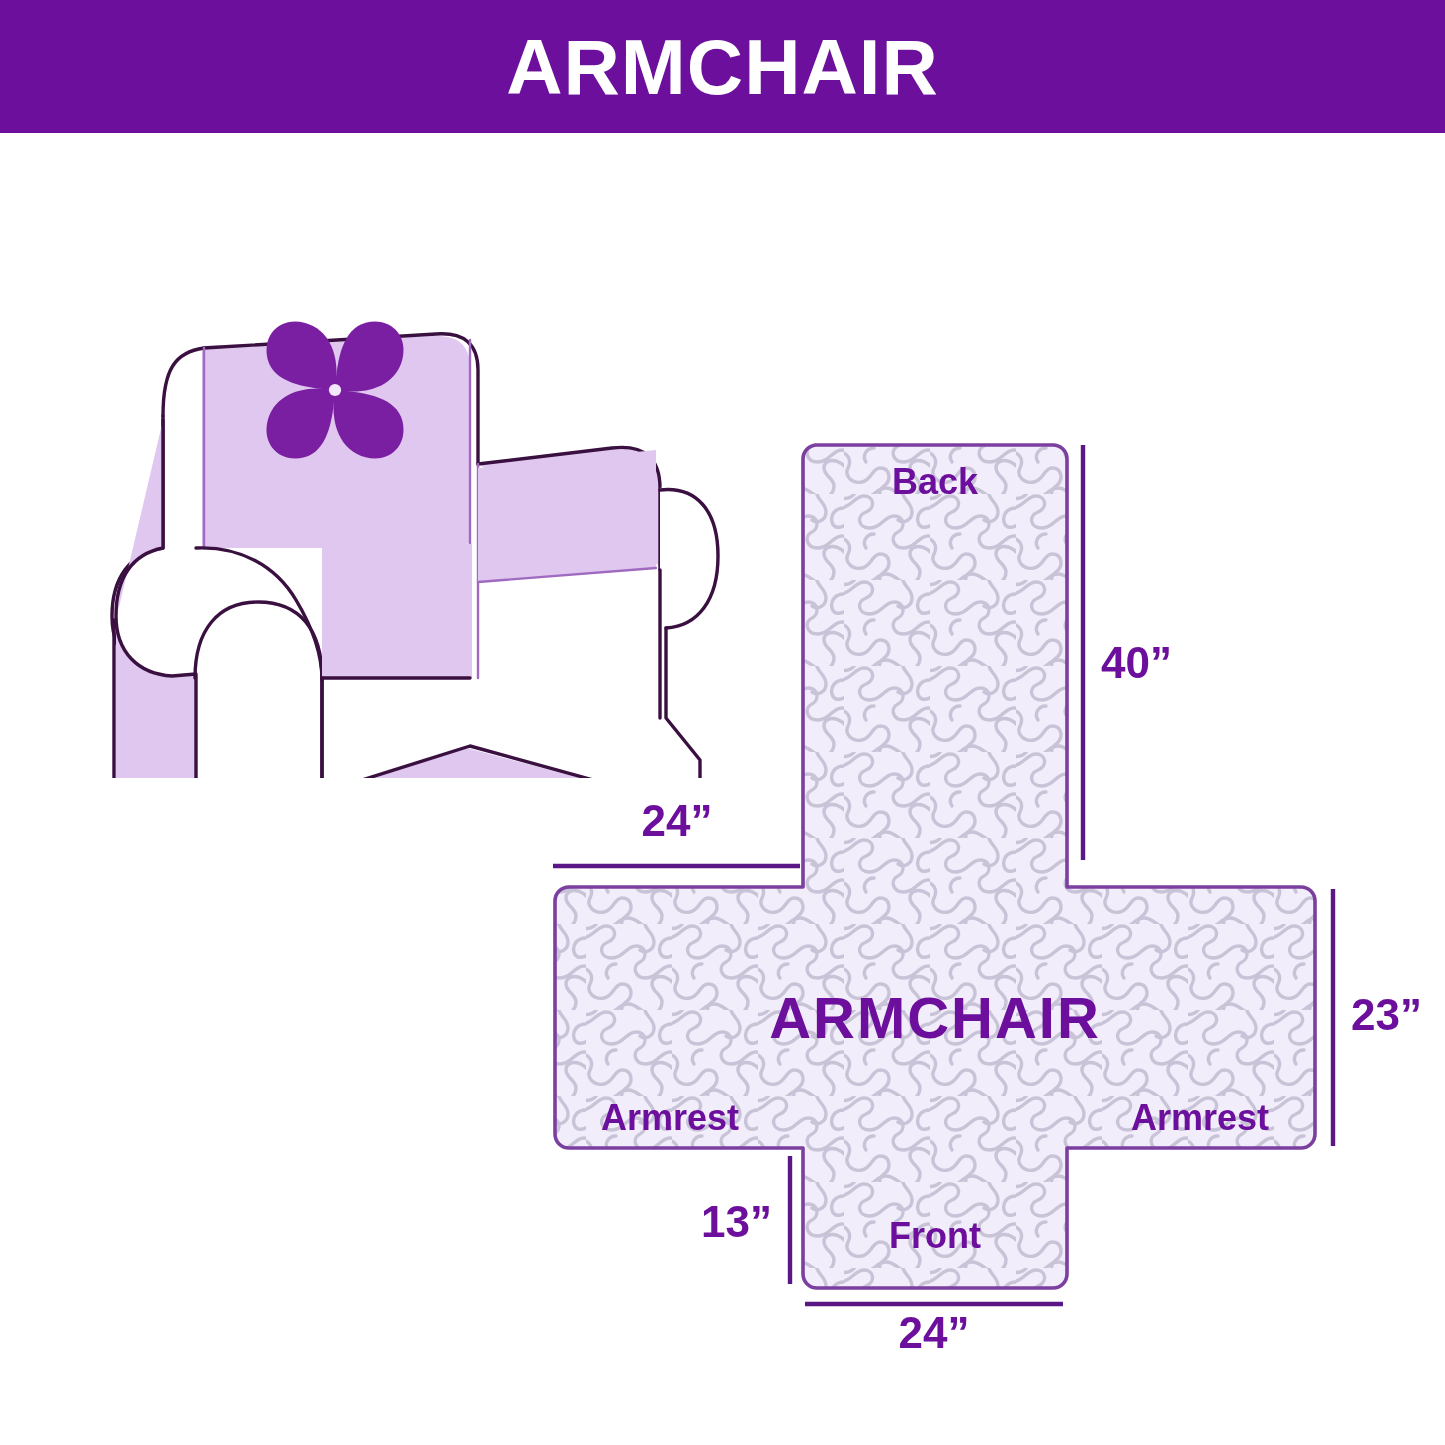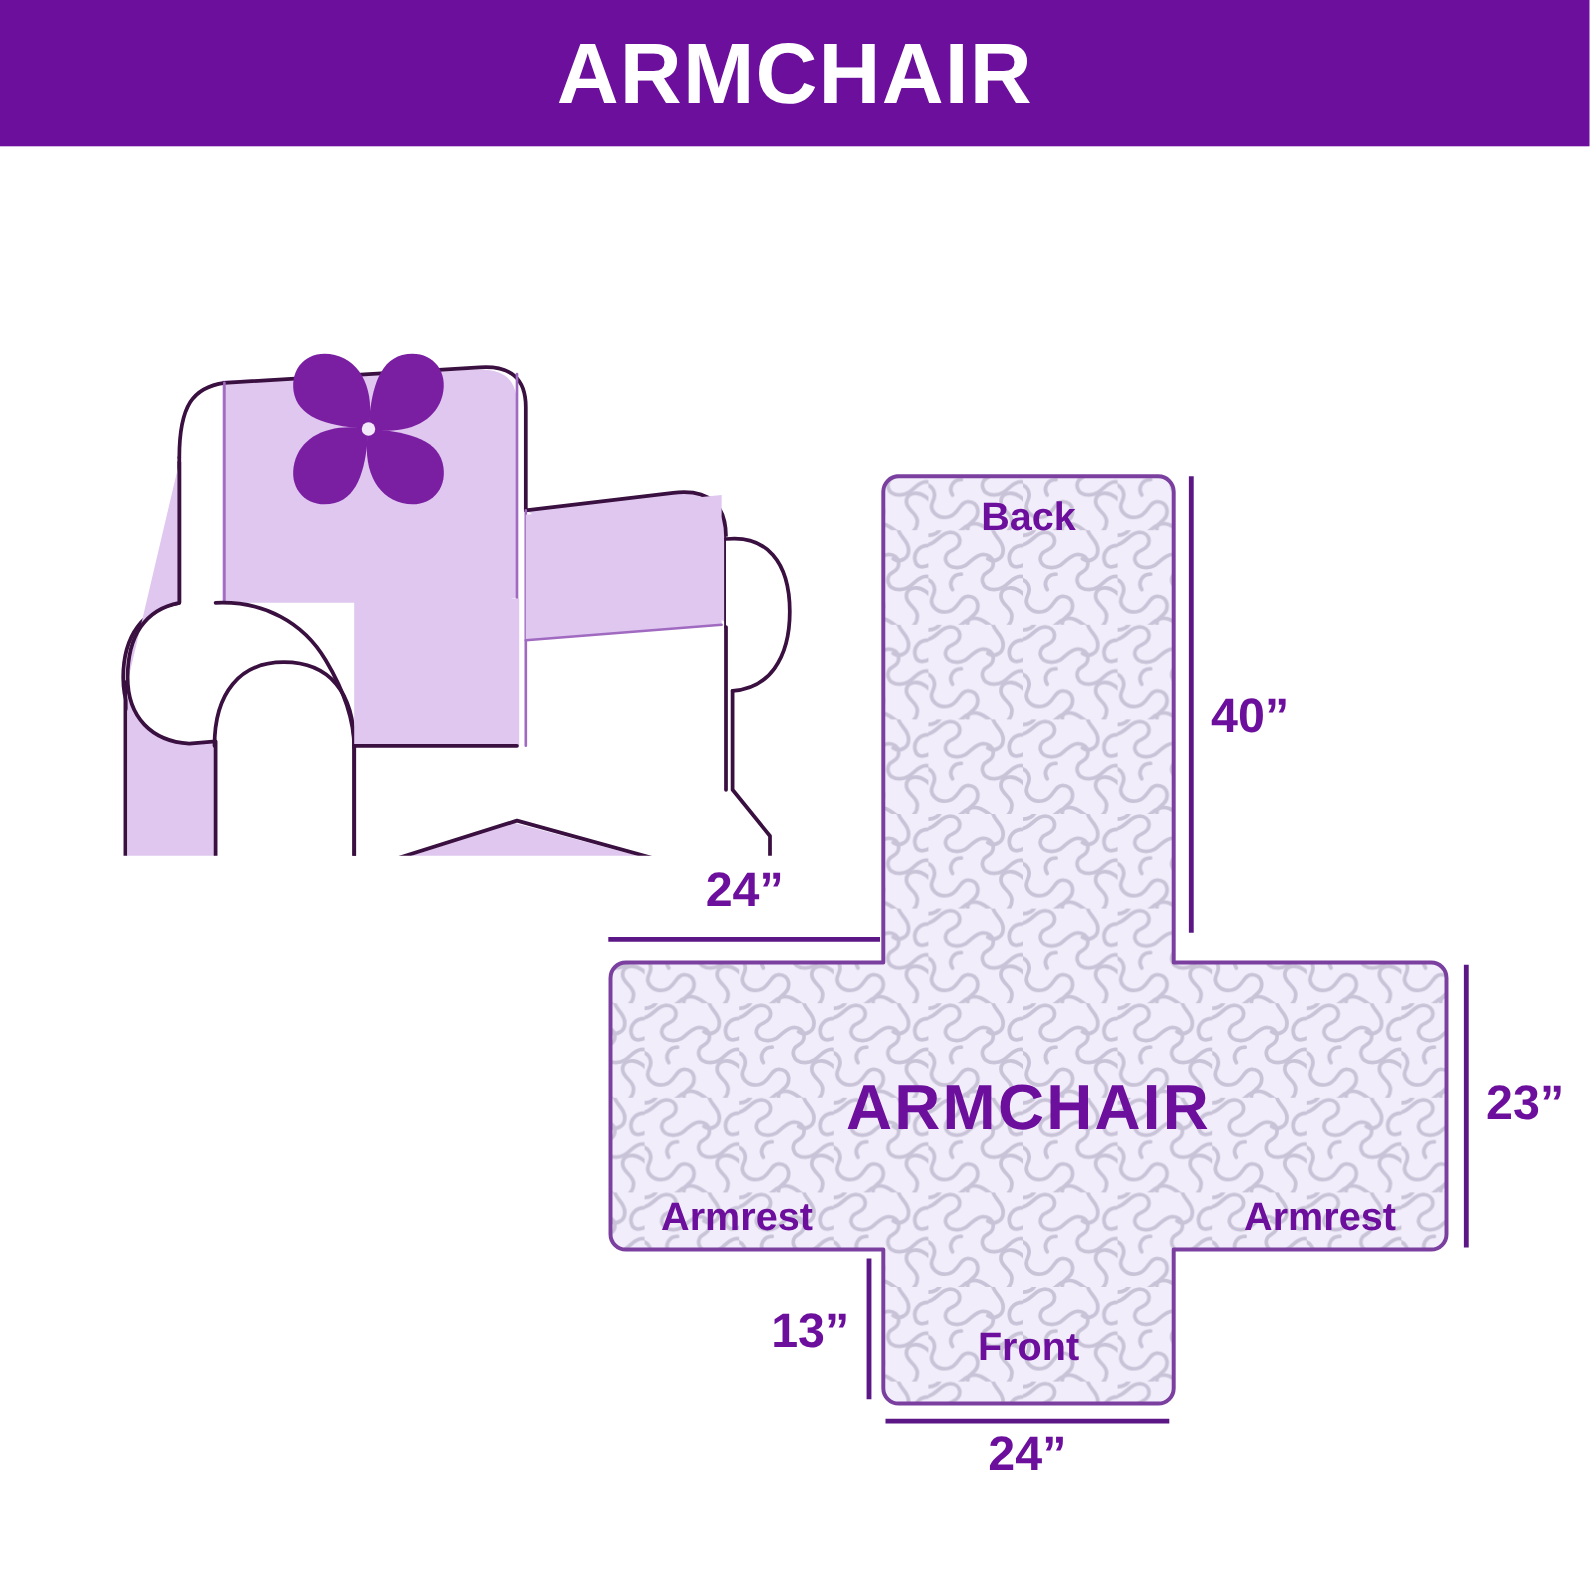--- a/index.html
+++ b/index.html
@@ -21,21 +21,21 @@
     letter-spacing:1px;
     line-height:1;
     font-family:"Liberation Sans", sans-serif;
   }
 
   
   .chair-wrap{ position:absolute; left:100px; top:248px; width:620px; height:530px; }
   .chair-wrap svg{ display:block; width:100%; height:100%; }
 
   
-  .diagram{ position:absolute; left:500px; top:396px; width:920px; height:960px; }
+  .diagram{ position:absolute; left:500px; top:408px; width:920px; height:960px; }
   .diagram svg{ display:block; width:100%; height:100%; }
 
   .dimtext{
     font-family:"Liberation Sans", sans-serif;
     font-weight:700;
     fill:#6b0f9c;
   }
   .panel-label{
     font-family:"Liberation Sans", sans-serif;
     font-weight:700;

